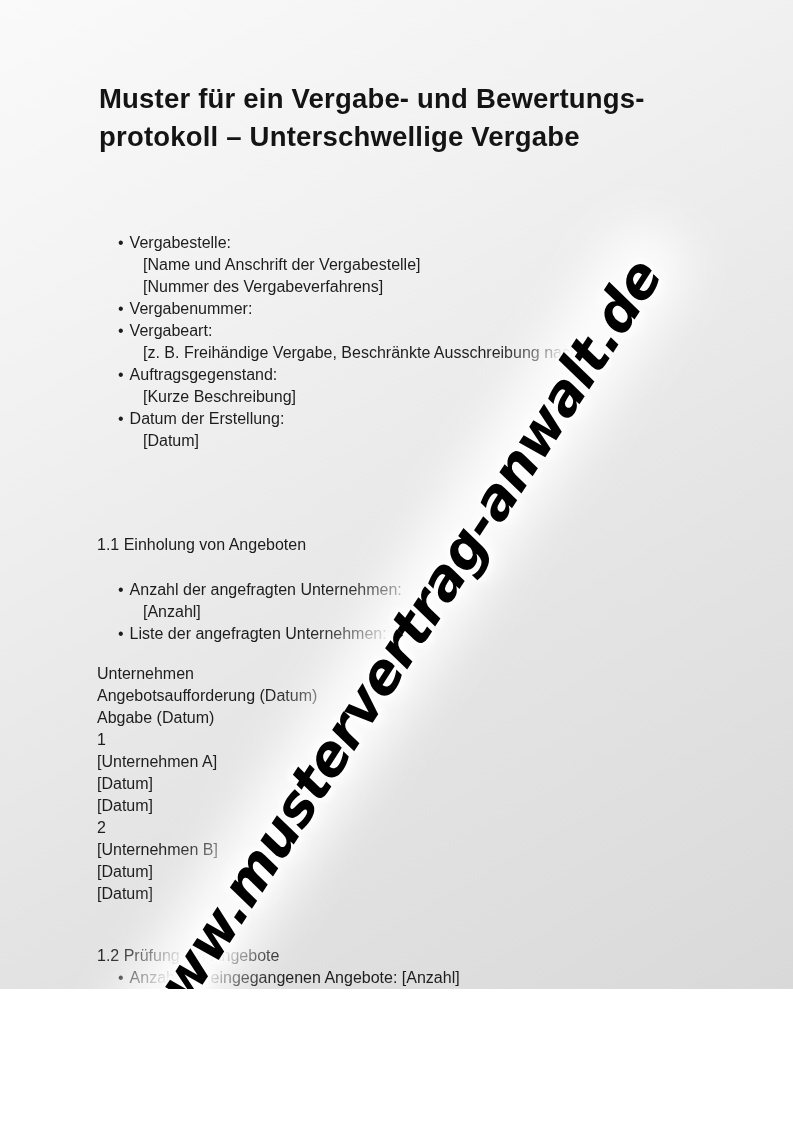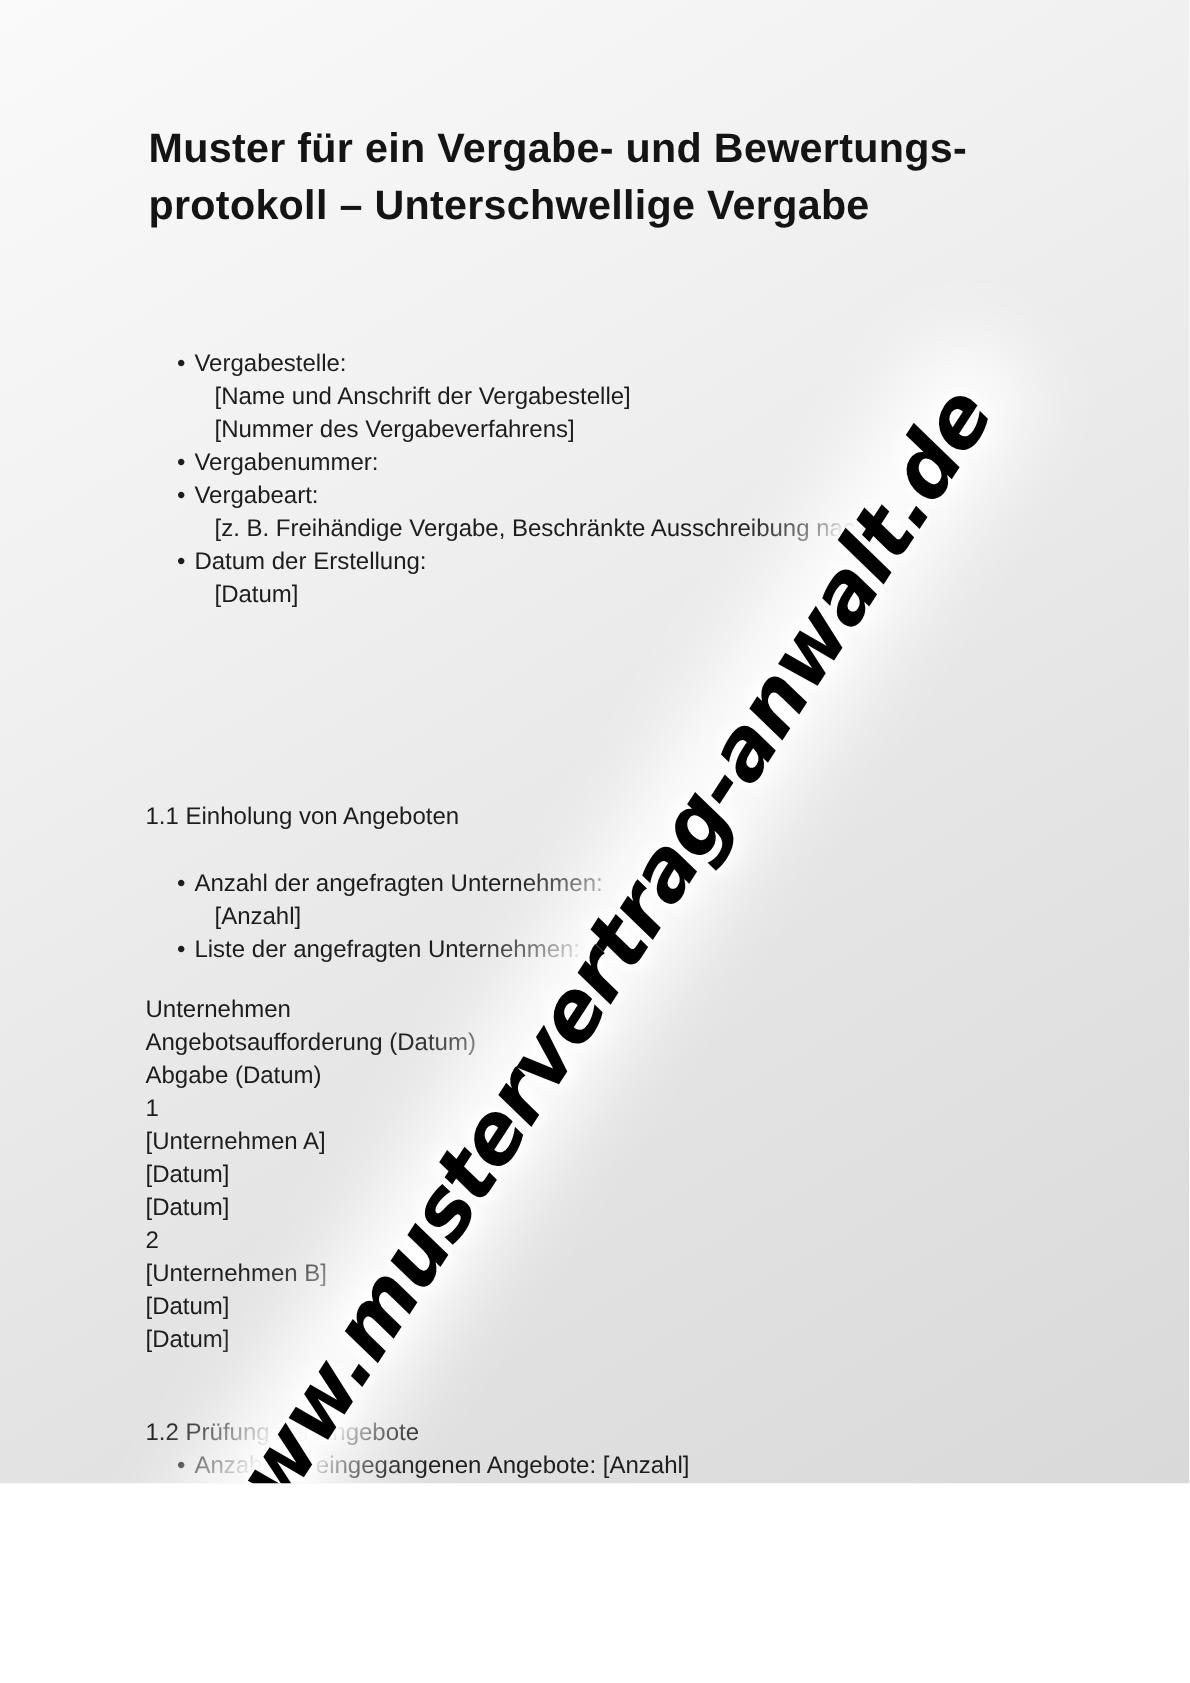--- a/index.html
+++ b/index.html
@@ -64,20 +64,22 @@
     <div>protokoll – Unterschwellige Vergabe</div>
   </div>
 
   <div class="block b-intro">
     <div class="line bullet"><span class="dot">•</span><span>Vergabestelle:</span></div>
     <div class="line value"><span>[Name und Anschrift der Vergabestelle]</span></div>
     <div class="line value"><span>[Nummer des Vergabeverfahrens]</span></div>
     <div class="line bullet"><span class="dot">•</span><span>Vergabenummer:</span></div>
     <div class="line bullet"><span class="dot">•</span><span>Vergabeart:</span></div>
     <div class="line value"><span>[z. B. Freihändige Vergabe, Beschränkte Ausschreibung nach</span></div>
+    <div class="line bullet"><span class="dot">•</span><span>Auftragsgegenstand:</span></div>
+    <div class="line value"><span>[Kurze Beschreibung]</span></div>
     <div class="line bullet"><span class="dot">•</span><span>Datum der Erstellung:</span></div>
     <div class="line value"><span>[Datum]</span></div>
   </div>
 
   <div class="block b-sec11h">
     <div class="line flush">1.1 Einholung von Angeboten</div>
   </div>
 
   <div class="block b-sec11">
     <div class="line bullet"><span class="dot">•</span><span>Anzahl der angefragten Unternehmen:</span></div>

